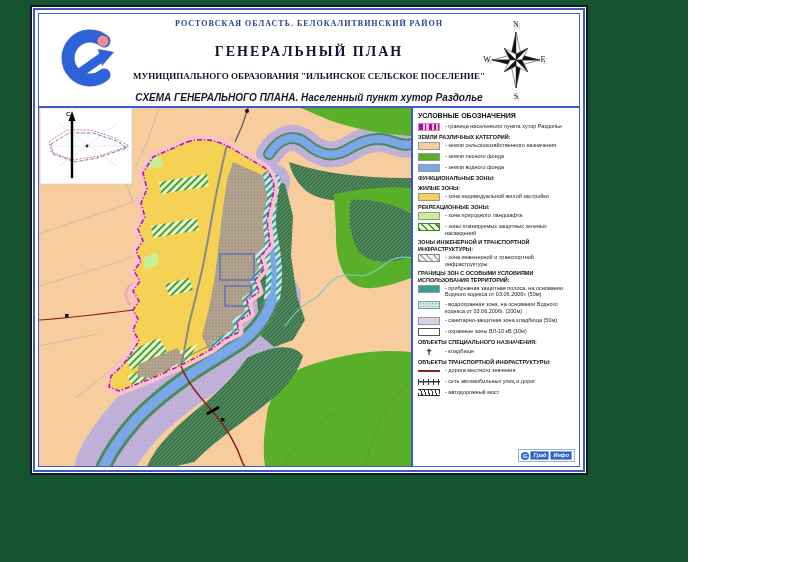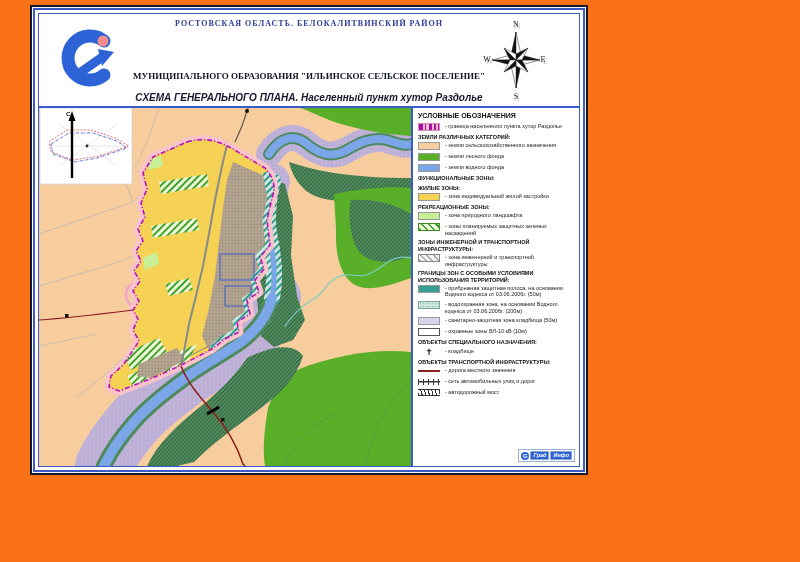--- a/index.html
+++ b/index.html
@@ -1,16 +1,16 @@
 <!DOCTYPE html>
 <html><head>
 <meta charset="utf-8">
 <style>
   html,body{margin:0;padding:0;}
-  .page{position:relative;width:800px;height:562px;background:#f97316;overflow:hidden;
+  .page{position:relative;width:688px;height:562px;background:#14532d;overflow:hidden;
         font-family:"Liberation Sans",sans-serif;}
   .sheet{position:absolute;left:30px;top:5px;width:558px;height:470px;background:#fff;
          border:2px solid #15152e;box-sizing:border-box;}
   .bframe{position:absolute;inset:1px;border:2px solid #3b5bc7;}
   .bframe2{position:absolute;inset:3px;border:1px solid #3b5bc7;overflow:hidden;}
   
   .hdr{position:relative;height:92px;background:#fff;}
   .hdr .ctr{position:absolute;left:0;right:0;text-align:center;}
   .region{top:5px;font-family:"Liberation Serif",serif;font-weight:bold;font-size:8px;
           color:#2c3a96;letter-spacing:1px;}
@@ -70,20 +70,21 @@
 </head>
 <body>
 
 <div class="page">
   <div class="sheet">
     <div class="bframe">
       <div class="bframe2">
 
         <div class="hdr">
           <div class="ctr region">РОСТОВСКАЯ ОБЛАСТЬ. БЕЛОКАЛИТВИНСКИЙ РАЙОН</div>
+          <div class="ctr title">ГЕНЕРАЛЬНЫЙ ПЛАН</div>
           <div class="ctr sub">МУНИЦИПАЛЬНОГО ОБРАЗОВАНИЯ "ИЛЬИНСКОЕ СЕЛЬСКОЕ ПОСЕЛЕНИЕ"</div>
           <div class="ctr scheme">СХЕМА ГЕНЕРАЛЬНОГО ПЛАНА. Населенный пункт хутор Раздолье</div>
 
           <svg class="logo" viewBox="0 0 64 62">
             <path d="M51,13 A22,22 0 1 0 51,47" stroke="#2e63d8" stroke-width="13" fill="none" stroke-linecap="round"></path>
             <path d="M28,44 L48,30" stroke="#2e63d8" stroke-width="9" stroke-linecap="round"></path>
             <polygon points="45,21 61,24 49,38" fill="#2e63d8"></polygon>
             <circle cx="50" cy="13" r="5.5" fill="#f28b8b"></circle>
           </svg>
 

